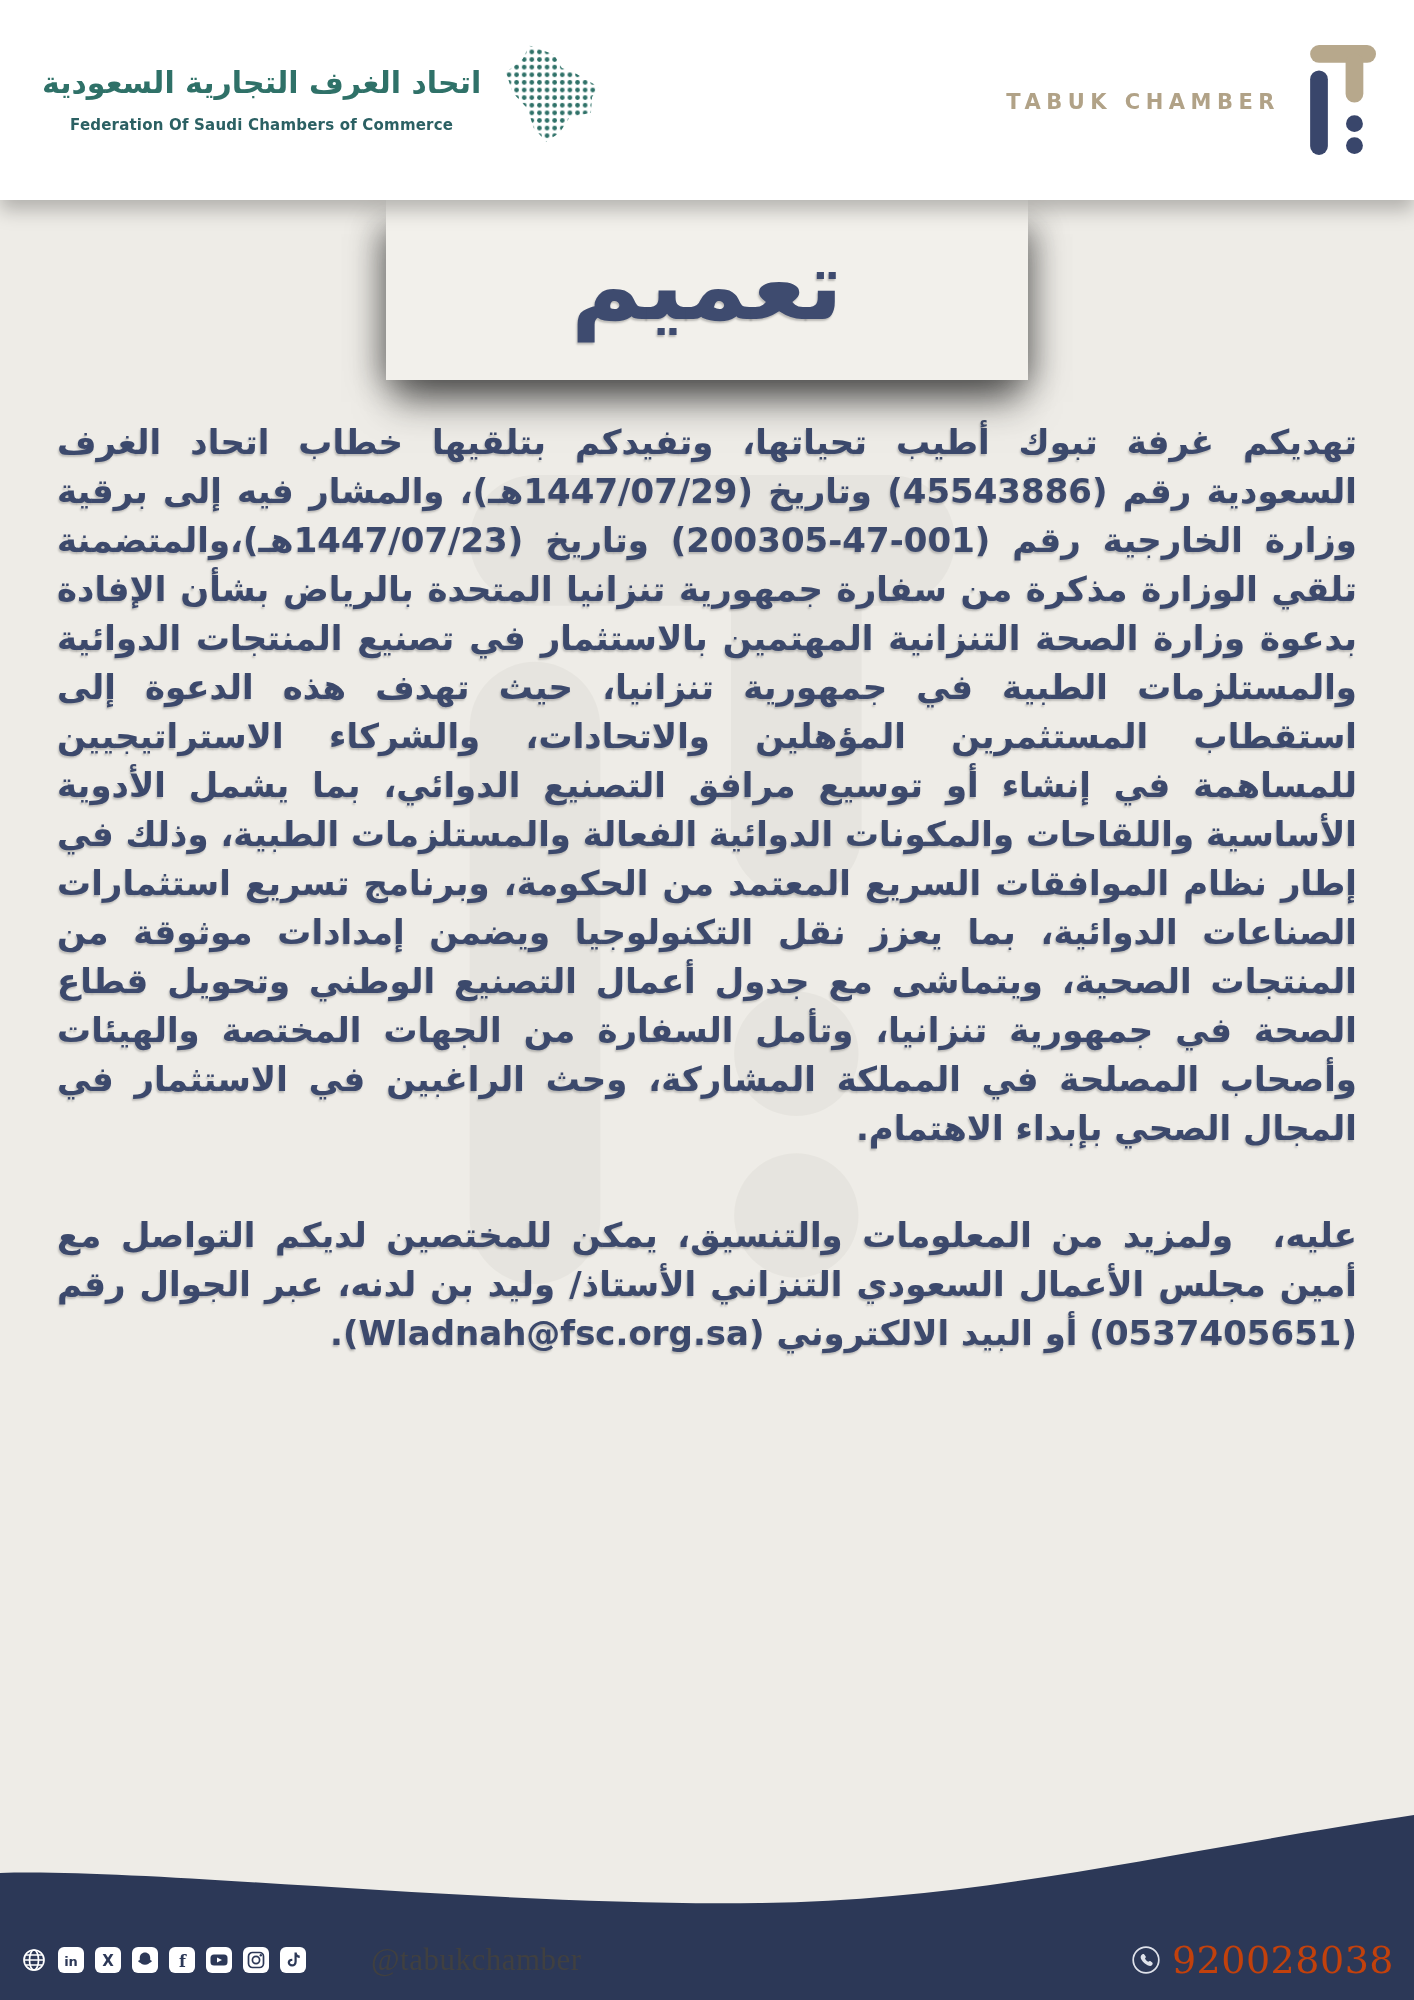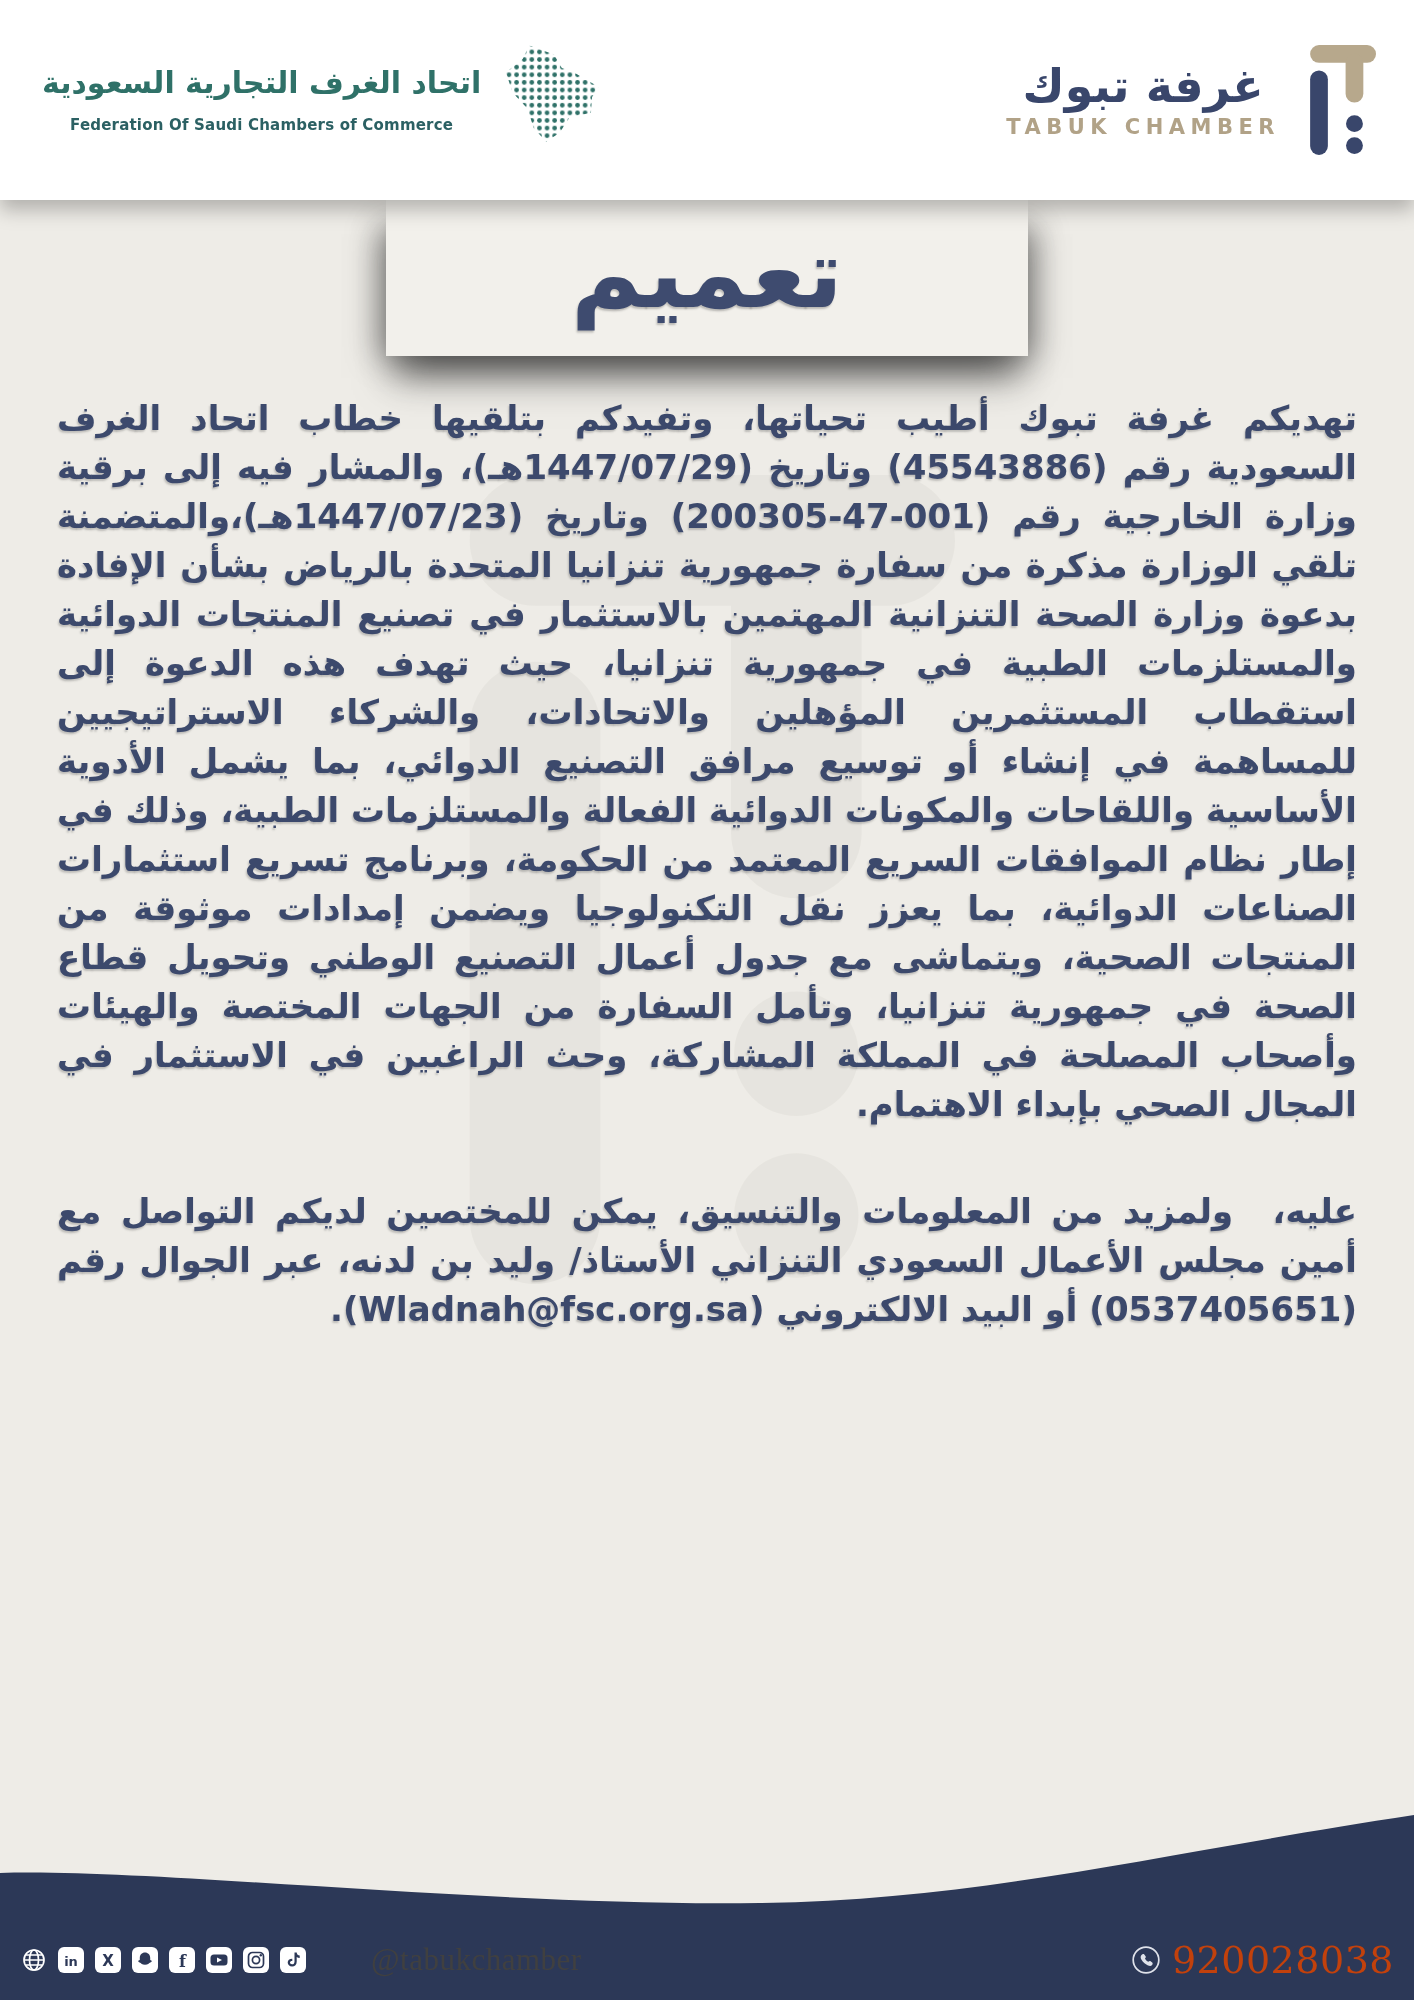--- a/index.html
+++ b/index.html
@@ -24,21 +24,21 @@
   .fsc-sub{font-size:15px;font-weight:600;color:#2b6063;margin-top:4px;letter-spacing:.2px;}
   .fsc-map{margin-left:14px;margin-top:-6px;}
   .tabuk{display:flex;align-items:center;}
   .tabuk-text{display:flex;flex-direction:column;align-items:center;}
   .tabuk-title{font-size:46px;font-weight:bold;color:#39466b;direction:rtl;line-height:1.1;}
   .tabuk-sub{font-size:21px;color:#b1a287;letter-spacing:5.5px;margin-top:4px;font-weight:600;}
   .tabuk-mark{margin-left:20px;}
   
   .banner{
     position:relative;z-index:2;
-    width:642px;height:156px;
+    width:642px;height:180px;
     margin:0 auto;
     background:#f2f0eb;
     display:flex;align-items:center;justify-content:center;
     box-shadow:0 28px 34px -6px rgba(40,40,40,.6),
                -20px 14px 30px -12px rgba(40,40,40,.4),
                20px 14px 30px -12px rgba(40,40,40,.4);
   }
   .banner-title{
     font-size:97px;font-weight:bold;color:#3e4b6f;
     direction:rtl;padding-bottom:10px;
@@ -94,21 +94,20 @@
           <clipPath id="ksaclip">
             <path d="M28,4 L50,12 L57,24 L66,27 L90,41 L84,50 L83,64 L64,68 L55,82 L43,90 L32,78 L26,60 L13,46 L7,28 L22,16 Z"></path>
           </clipPath>
         </defs>
         <rect width="100" height="100" fill="url(#dotp)" clip-path="url(#ksaclip)"></rect>
       </svg>
     </div>
 
     <div class="tabuk">
       <div class="tabuk-text">
-        <div class="tabuk-title">غرفة تبوك</div>
         <div class="tabuk-sub">TABUK CHAMBER</div>
       </div>
       <svg class="tabuk-mark" width="76" height="110" viewBox="0 0 90 130">
         <rect x="12" y="0" width="78" height="21" rx="10.5" fill="#b7a88c"></rect>
         <rect x="54" y="10" width="21" height="58" rx="10.5" fill="#b7a88c"></rect>
         <rect x="12" y="30" width="21" height="100" rx="10.5" fill="#39466b"></rect>
         <circle cx="64.5" cy="93" r="10" fill="#39466b"></circle>
         <circle cx="64.5" cy="119" r="10" fill="#39466b"></circle>
       </svg>
     </div>

